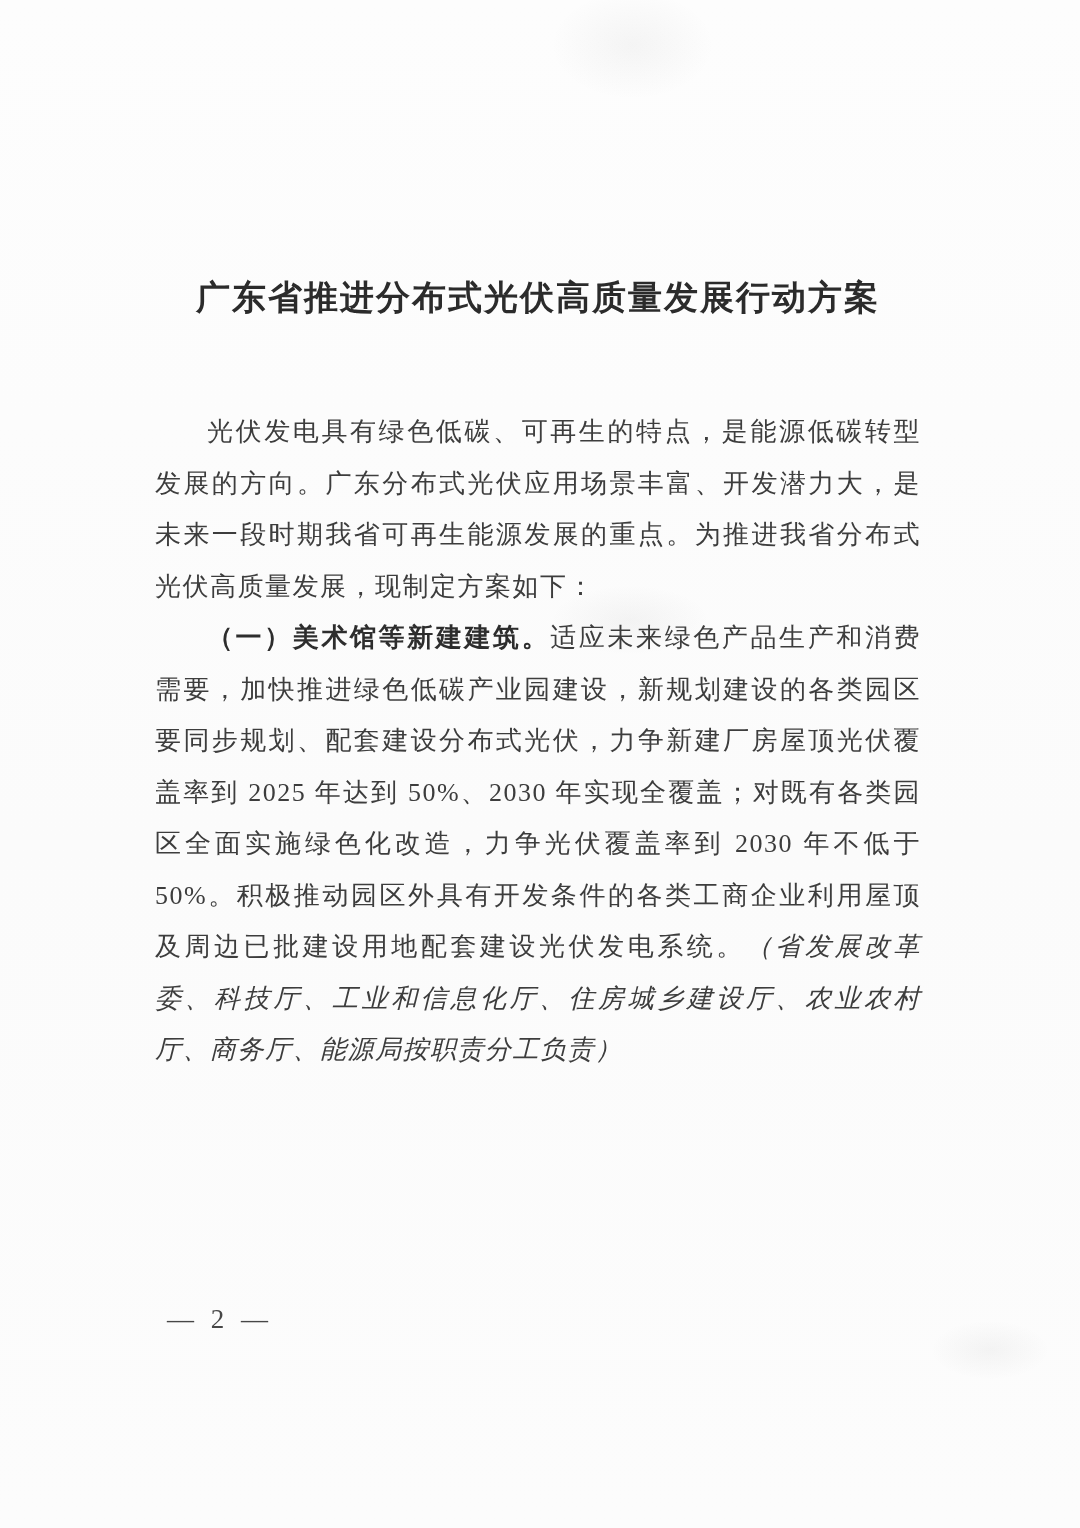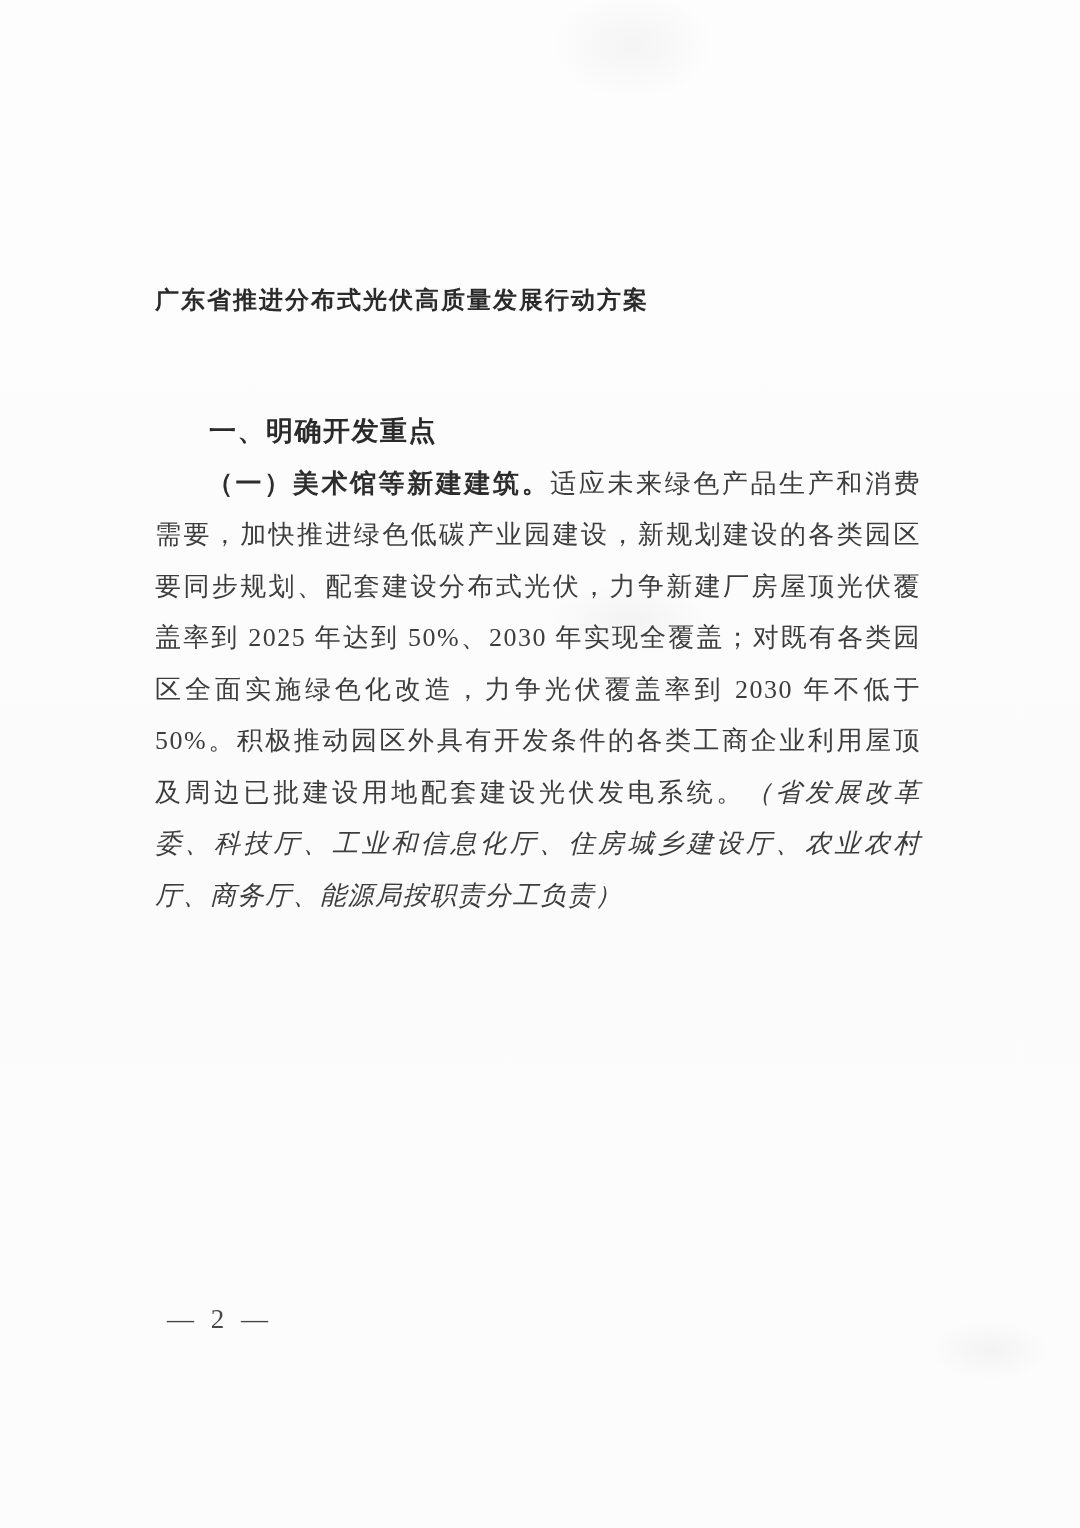--- a/index.html
+++ b/index.html
@@ -35,24 +35,24 @@
 
   .content {
     position: absolute;
     left: 155px;
     top: 0;
     width: 766px;
   }
 
   .doc-title {
     margin: 276px 0 82px 0;
-    text-align: left;
-    font-family: Liberation Serif, serif;
+    text-align: center;
+    font-family: Liberation Mono, monospace;
     font-weight: 700;
-    font-size: 24px;
+    font-size: 34px;
     line-height: 48px;
     letter-spacing: 2px;
     color: #2b2b2b;
   }
 
   .para {
     font-size: 26px;
     line-height: 51.5px;
     letter-spacing: 1.5px;
     text-align: justify;
@@ -95,22 +95,22 @@
 <div class="page">
 
   <div class="smudge s1"></div>
   <div class="smudge s2"></div>
   <div class="smudge s3"></div>
 
   <div class="content">
 
     <h1 class="doc-title">广东省推进分布式光伏高质量发展行动方案</h1>
 
+    <p class="para">光伏发电具有绿色低碳、可再生的特点，是能源低碳转型发展的方向。广东分布式光伏应用场景丰富、开发潜力大，是未来一段时期我省可再生能源发展的重点。为推进我省分布式光伏高质量发展，现制定方案如下：</p>
 
-    <h2 class="section-heading">一、明确开发重点</h2>
 
     <p class="para"><span class="lead">（一）美术馆等新建建筑。</span><span>适应未来绿色产品生产和消费需要，加快推进绿色低碳产业园建设，新规划建设的各类园区要同步规划、配套建设分布式光伏，力争新建厂房屋顶光伏覆盖率到 2025 年达到 50%、2030 年实现全覆盖；对既有各类园区全面实施绿色化改造，力争光伏覆盖率到 2030 年不低于 50%。积极推动园区外具有开发条件的各类工商企业利用屋顶及周边已批建设用地配套建设光伏发电系统。</span><span class="dept-note">（省发展改革委、科技厅、工业和信息化厅、住房城乡建设厅、农业农村厅、商务厅、能源局按职责分工负责）</span></p>
 
 
   </div>
 
   <div class="page-number">— 2 —</div>
 
 </div>
 

